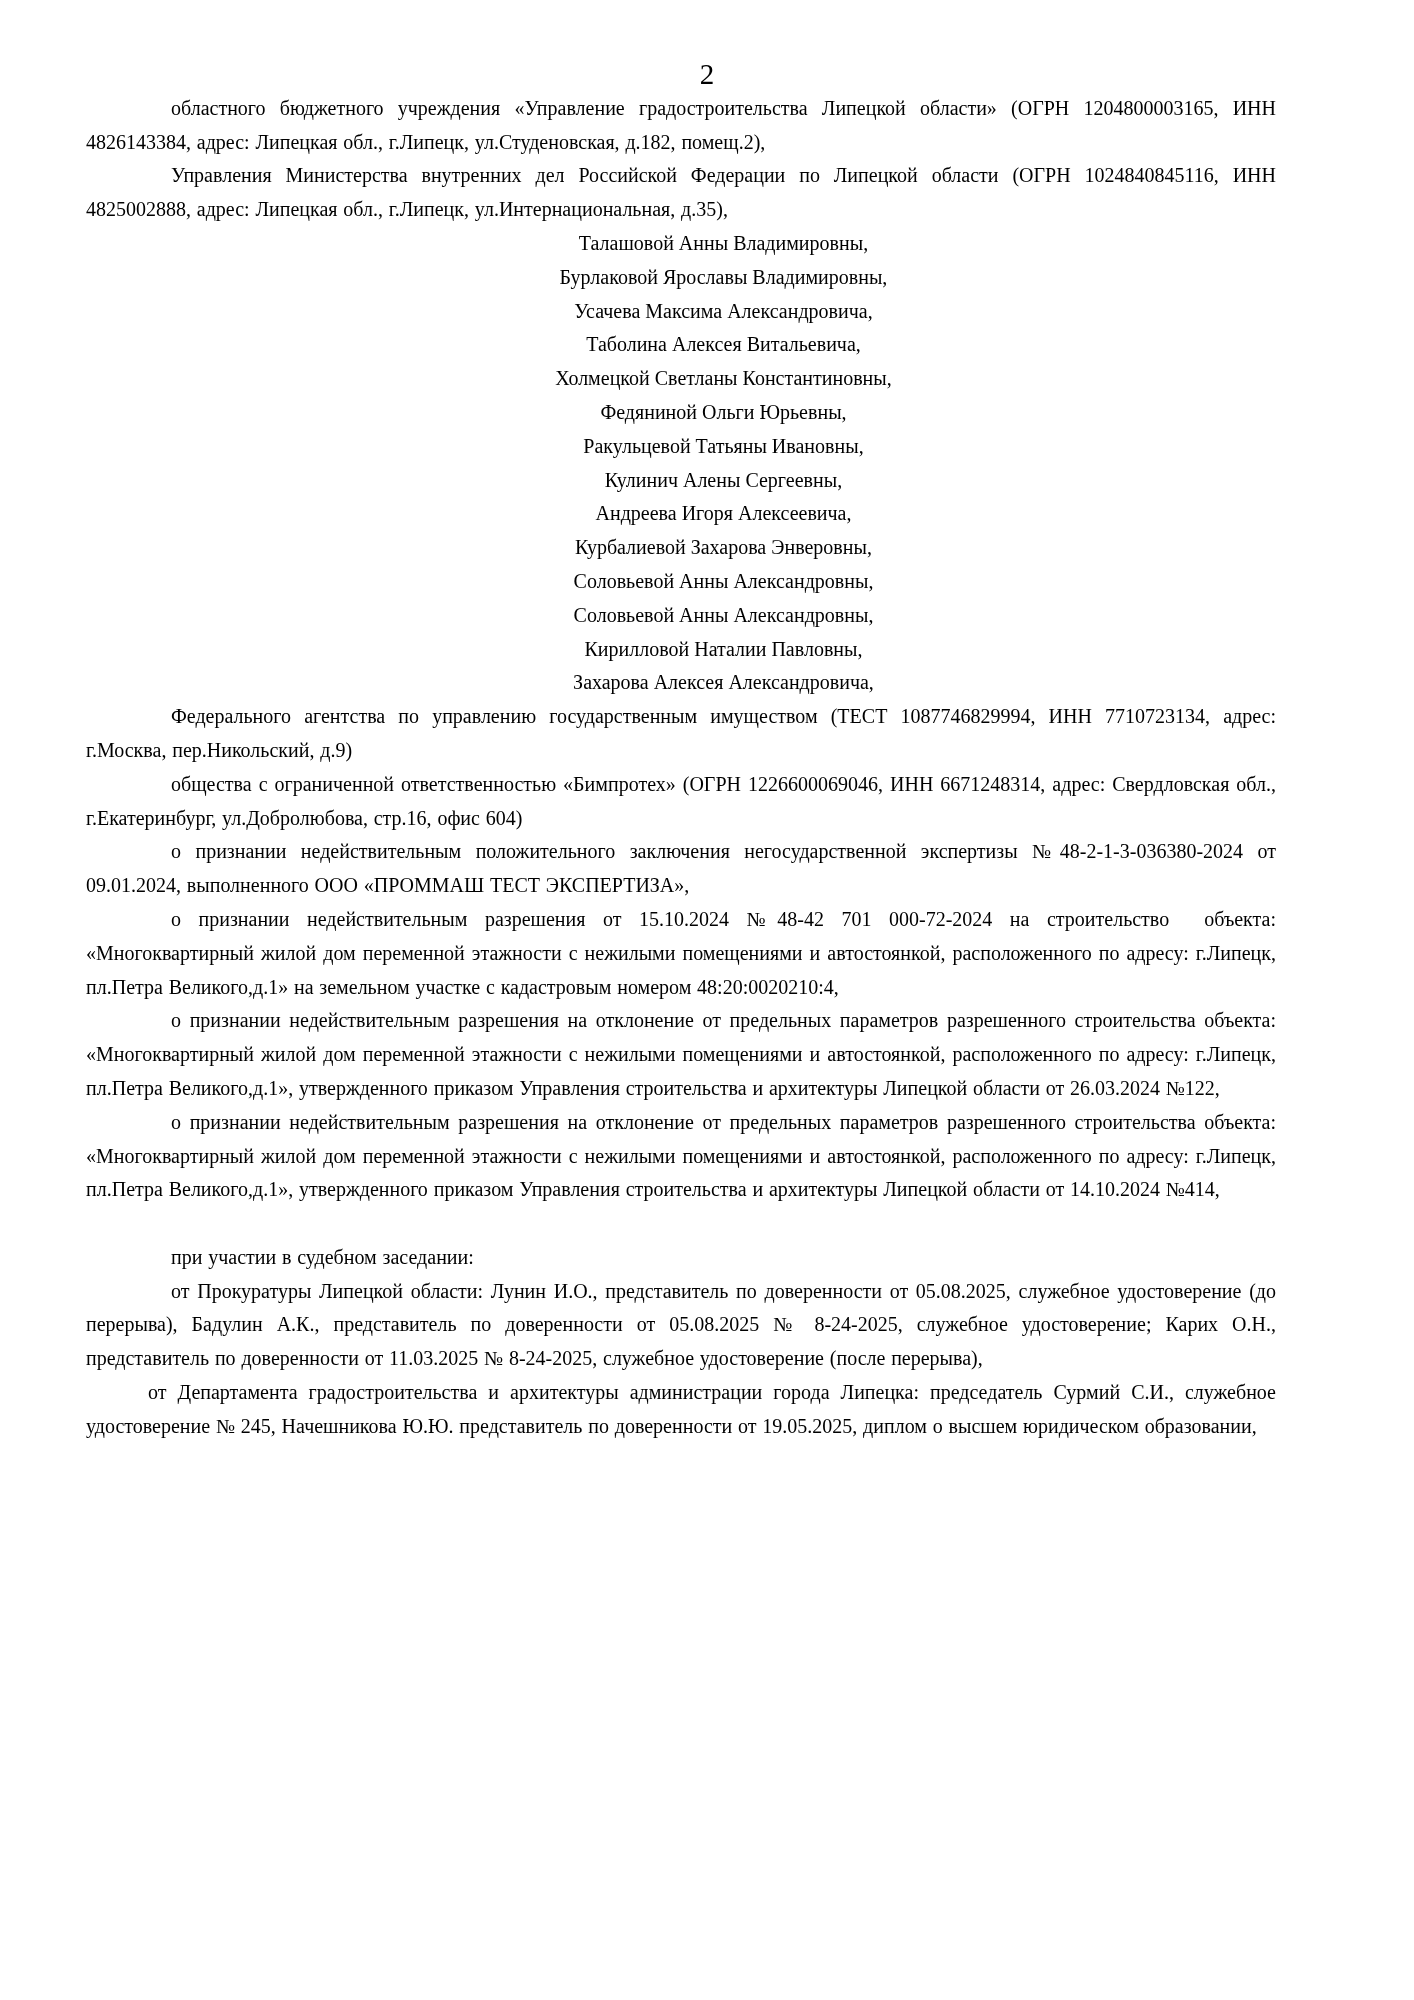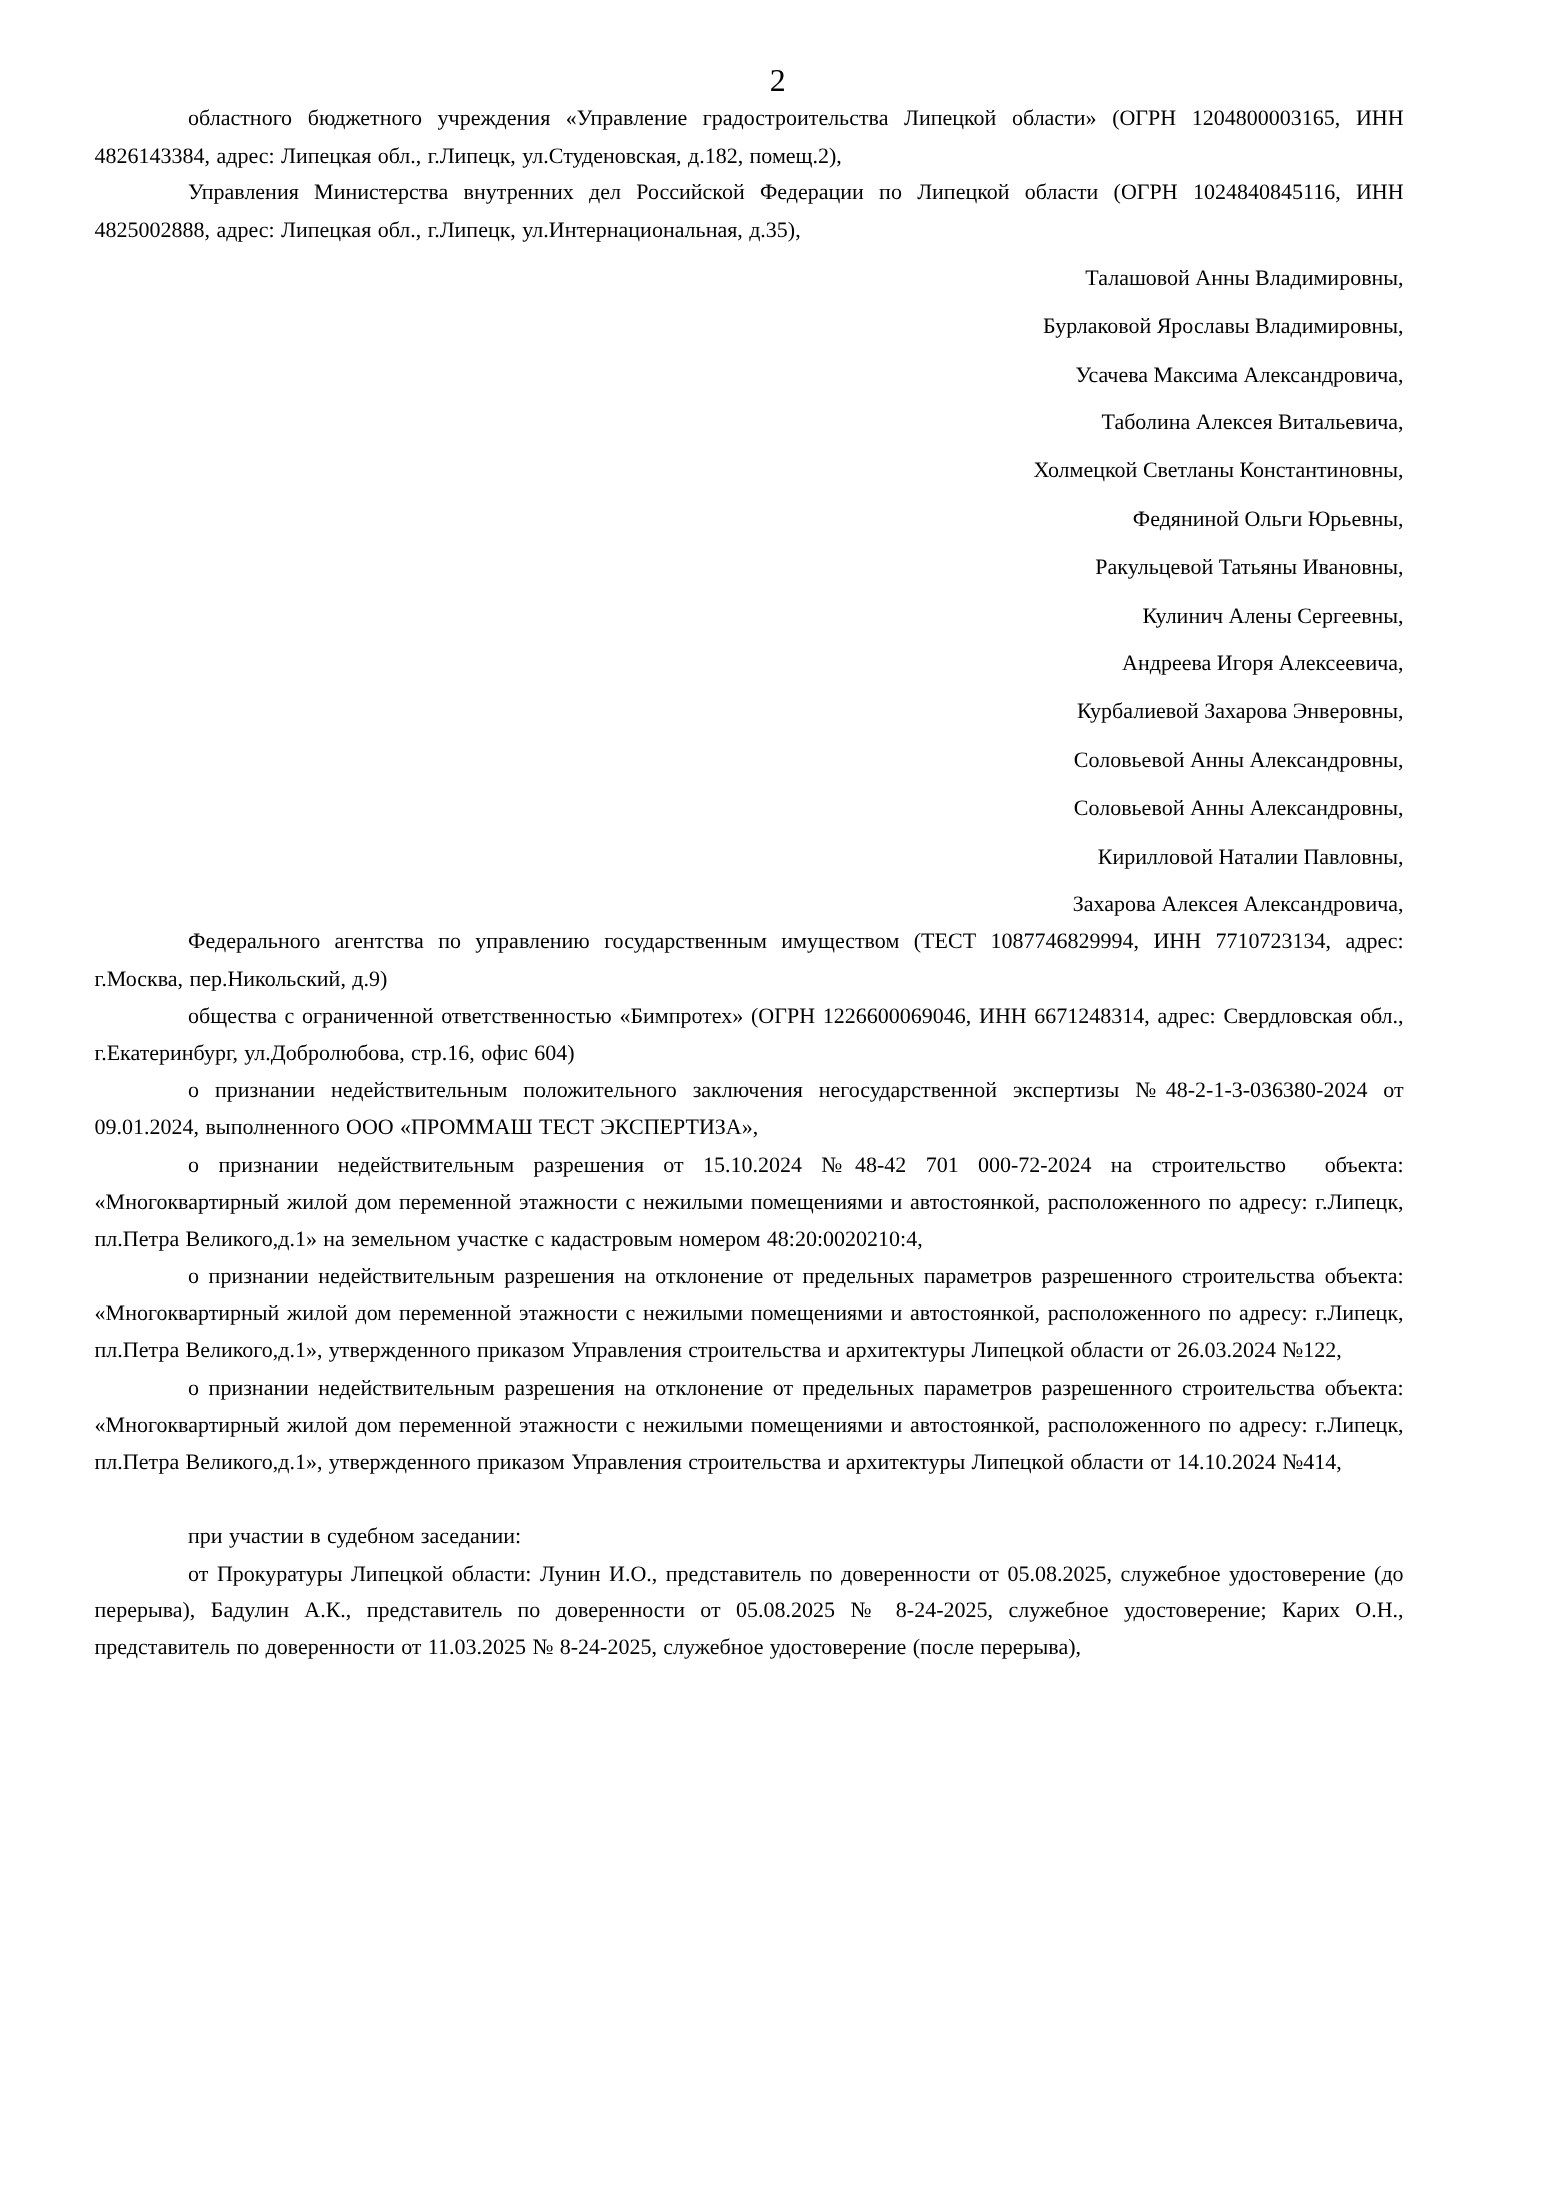--- a/index.html
+++ b/index.html
@@ -31,23 +31,22 @@
   .doc-body p {
     margin: 0;
     padding: 0;
     font-size: 20px;
     line-height: 33.8px;
     text-align: justify;
     text-indent: 85px;
     word-spacing: 0.04em;
   }
   .doc-body p.name {
-    text-align: right;
+    text-align: center;
     word-spacing: normal;
-    margin-top: 10px;
   }
   .doc-body p.small-indent {
     text-indent: 62px;
   }
   .doc-body p.spacer {
     height: 33.8px;
     text-indent: 0;
   }
 </style>
 </head>
@@ -74,14 +73,15 @@
       <p class="name">Захарова Алексея Александровича,</p>
       <p class="indent">Федерального агентства по управлению государственным имуществом (ТЕСТ 1087746829994, ИНН 7710723134, адрес: г.Москва, пер.Никольский, д.9)</p>
       <p class="indent">общества с ограниченной ответственностью «Бимпротех» (ОГРН 1226600069046, ИНН 6671248314, адрес: Свердловская обл., г.Екатеринбург, ул.Добролюбова, стр.16, офис 604)</p>
       <p class="indent">о признании недействительным положительного заключения негосударственной экспертизы №48-2-1-3-036380-2024 от 09.01.2024, выполненного ООО «ПРОММАШ ТЕСТ ЭКСПЕРТИЗА»,</p>
       <p class="indent">о признании недействительным разрешения от 15.10.2024 №48-42&nbsp;701&nbsp;000-72-2024 на строительство &nbsp;объекта: «Многоквартирный жилой дом переменной этажности с нежилыми помещениями и автостоянкой, расположенного по адресу: г.Липецк, пл.Петра Великого,д.1» на земельном участке с кадастровым номером 48:20:0020210:4,</p>
       <p class="indent">о признании недействительным разрешения на отклонение от предельных параметров разрешенного строительства объекта: «Многоквартирный жилой дом переменной этажности с нежилыми помещениями и автостоянкой, расположенного по адресу: г.Липецк, пл.Петра Великого,д.1», утвержденного приказом Управления строительства и архитектуры Липецкой области от 26.03.2024 №122,</p>
       <p class="indent">о признании недействительным разрешения на отклонение от предельных параметров разрешенного строительства объекта: «Многоквартирный жилой дом переменной этажности с нежилыми помещениями и автостоянкой, расположенного по адресу: г.Липецк, пл.Петра Великого,д.1», утвержденного приказом Управления строительства и архитектуры Липецкой области от 14.10.2024 №414,</p>
       <p class="spacer"></p>
       <p class="indent">при участии в судебном заседании:</p>
       <p class="indent">от Прокуратуры Липецкой области: Лунин И.О., представитель по доверенности от 05.08.2025, служебное удостоверение (до перерыва), Бадулин А.К., представитель по доверенности от 05.08.2025 № 8-24-2025, служебное удостоверение; Карих О.Н., представитель по доверенности от 11.03.2025 № 8-24-2025, служебное удостоверение (после перерыва),</p>
+      <p class="small-indent">от Департамента градостроительства и архитектуры администрации города Липецка: председатель Сурмий С.И., служебное удостоверение № 245, Начешникова Ю.Ю. представитель по доверенности от 19.05.2025, диплом о высшем юридическом образовании,</p>
     </main>
 </div>
 
 </body></html>

